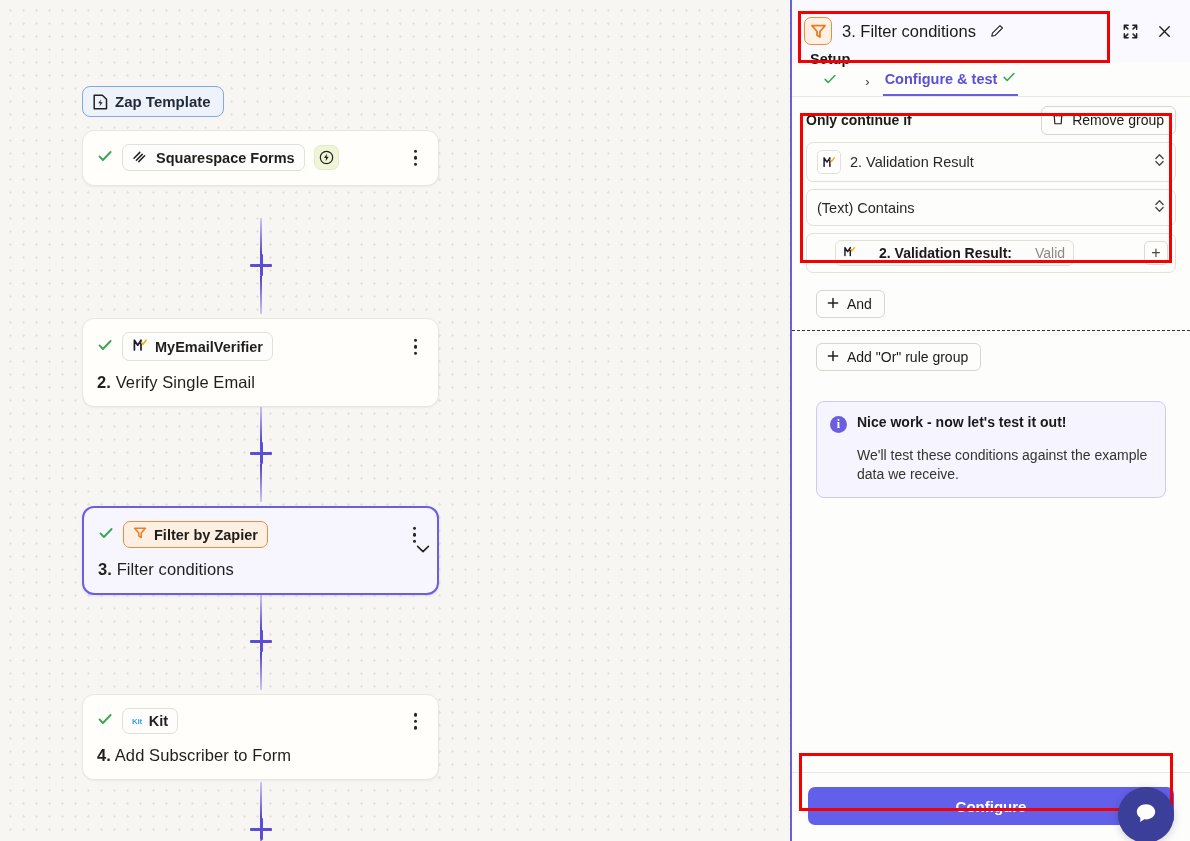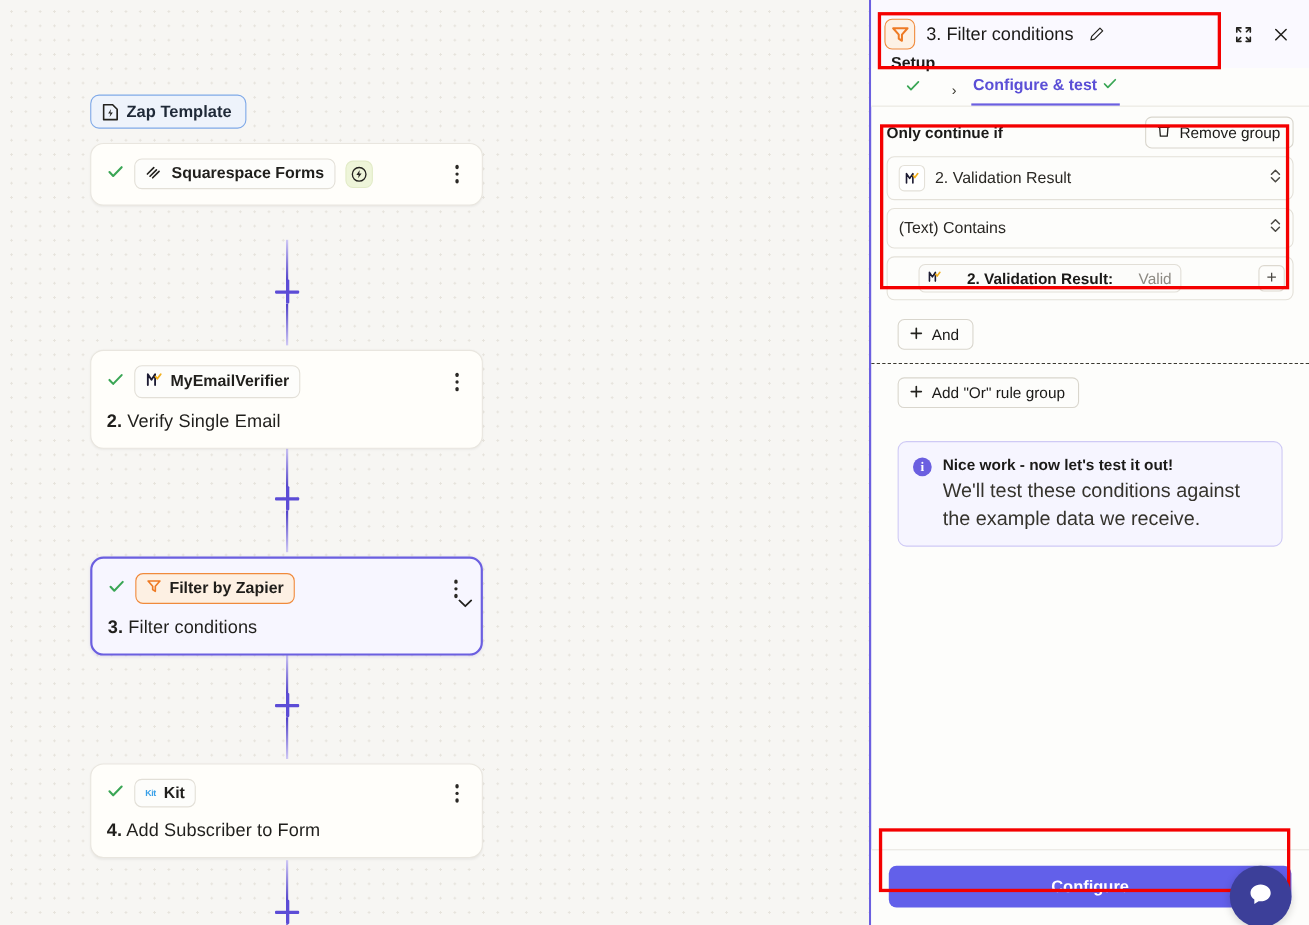--- a/index.html
+++ b/index.html
@@ -184,22 +184,22 @@
     margin: 30px 24px 0 24px;
     border: 1px solid #cfcaf5; background: #f6f5ff; border-radius: 8px;
     padding: 12px 14px 13px 13px; display: flex; gap: 10px;
   }
   .info-circle {
     width: 17px; height: 17px; flex: 0 0 17px; border-radius: 50%;
     background: #6b5fe0; color: #fff; font-size: 12px; font-weight: bold;
     display: flex; align-items: center; justify-content: center; margin-top: 2px;
     font-family: "Liberation Serif", serif;
   }
-  .info-title { font-size: 14px; font-weight: bold; color: #1b1a18; margin-bottom: 4px; }
-  .info-body { font-size: 18px; color: #35332d; line-height: 1.37; }
+  .info-title { font-size: 14px; font-weight: bold; color: #1b1a18; margin-bottom: 16px; }
+  .info-body { font-size: 14px; color: #35332d; line-height: 1.37; }
 
   .panel-footer {
     flex: 0 0 auto; padding: 14px 16px 16px 16px;
     border-top: 1px solid #e9e7e0; background: #fdfdfb;
   }
   .continue-btn {
     width: 100%; height: 38px; border: none; border-radius: 7px;
     background: #6260ea; color: #fff; font-size: 15px; font-weight: bold;
     font-family: "Liberation Sans", sans-serif; cursor: pointer;
   }

